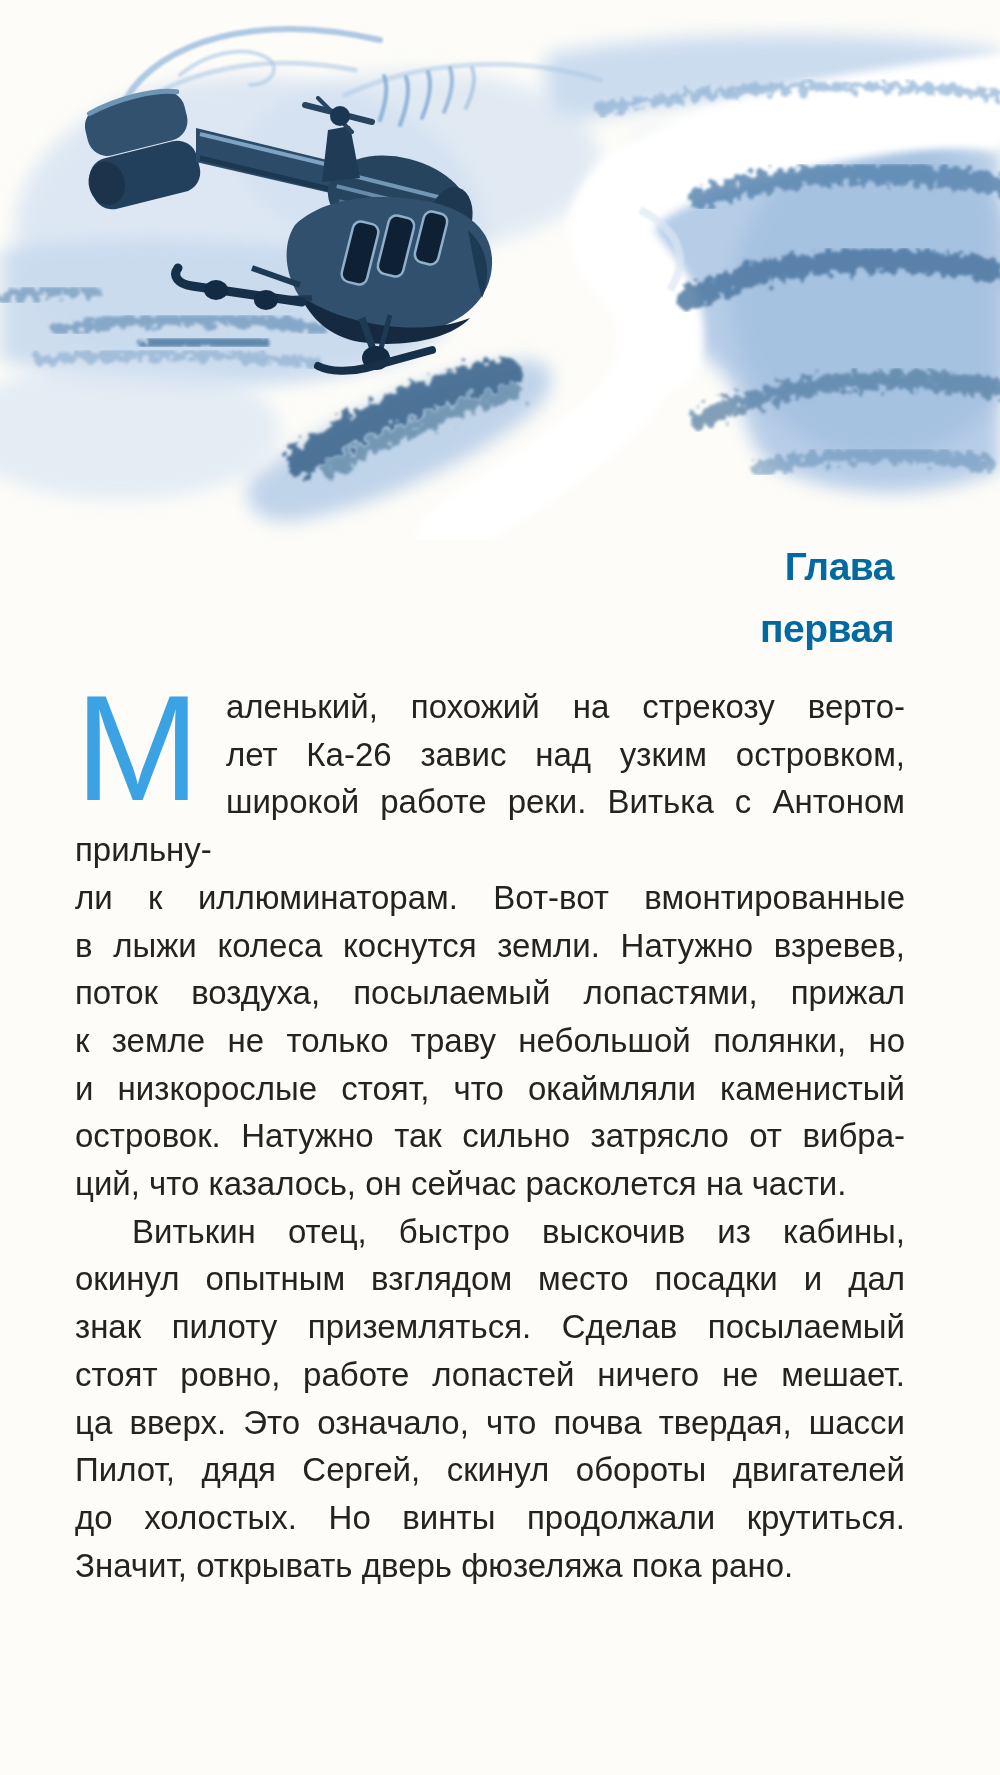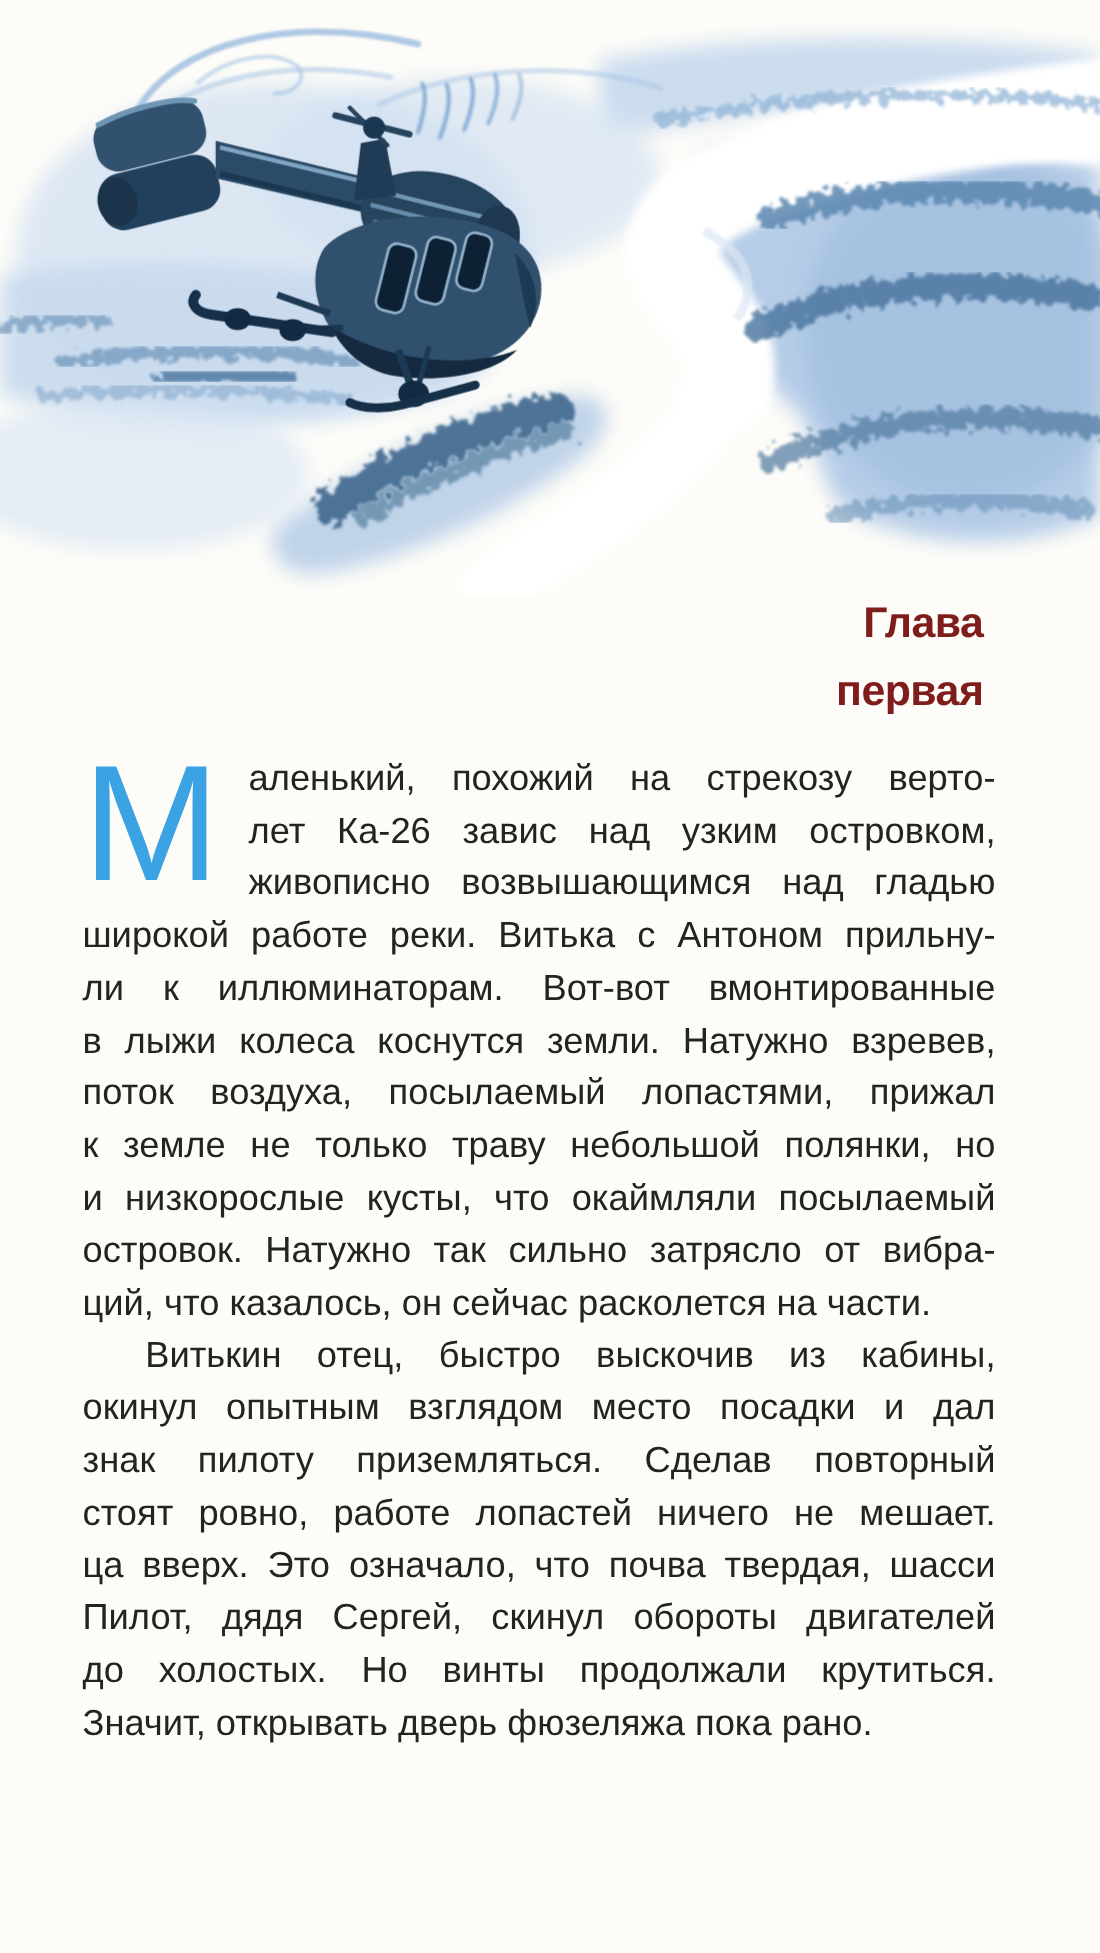--- a/index.html
+++ b/index.html
@@ -8,21 +8,21 @@
     background:#fdfcf8;
     font-family:"Liberation Sans","DejaVu Sans",sans-serif;
     overflow:hidden;
   }
   .page{position:relative;width:1000px;height:1775px;background:#fdfcf8;}
   .illustration{position:absolute;top:0;left:0;width:1000px;height:540px;}
   .chapter-heading{
     position:absolute;top:536px;right:106px;
     text-align:right;font-weight:bold;
     font-size:39px;line-height:62px;letter-spacing:-0.5px;
-    color:#7f1d1d;
+    color:#0369a1;
   }
   .text-block{
     position:absolute;top:683px;left:75px;width:830px;
     font-size:33px;line-height:47.7px;color:#232321;
   }
   .line{
     text-align:justify;
     -moz-text-align-last:justify;
     text-align-last:justify;
     min-height:47.7px;
@@ -164,34 +164,33 @@
   <div class="chapter-heading">
     <div>Глава</div>
     <div>первая</div>
   </div>
 
   <div class="text-block">
     <div class="para">
       <span class="dropcap">М</span>
       <div class="line">аленький, похожий на стрекозу верто-</div>
       <div class="line">лет Ка-26 завис над узким островком,</div>
-      <div class="line">живописно возвышающимся над гладью</div>
       <div class="line">широкой работе реки. Витька с Антоном прильну-</div>
       <div class="line">ли к иллюминаторам. Вот-вот вмонтированные</div>
       <div class="line">в лыжи колеса коснутся земли. Натужно взревев,</div>
       <div class="line">поток воздуха, посылаемый лопастями, прижал</div>
       <div class="line">к земле не только траву небольшой полянки, но</div>
-      <div class="line">и низкорослые кусты, что окаймляли посылаемый</div>
+      <div class="line">и низкорослые стоят, что окаймляли каменистый</div>
       <div class="line">островок. Натужно так сильно затрясло от вибра-</div>
       <div class="line para-end">ций, что казалось, он сейчас расколется на части.</div>
     </div>
     <div class="para">
       <div class="line indent">Витькин отец, быстро выскочив из кабины,</div>
       <div class="line">окинул опытным взглядом место посадки и дал</div>
-      <div class="line">знак пилоту приземляться. Сделав повторный</div>
+      <div class="line">знак пилоту приземляться. Сделав посылаемый</div>
       <div class="line">стоят ровно, работе лопастей ничего не мешает.</div>
       <div class="line">ца вверх. Это означало, что почва твердая, шасси</div>
       <div class="line">Пилот, дядя Сергей, скинул обороты двигателей</div>
       <div class="line">до холостых. Но винты продолжали крутиться.</div>
       <div class="line para-end">Значит, открывать дверь фюзеляжа пока рано.</div>
     </div>
   </div>
 
 </div>
 

